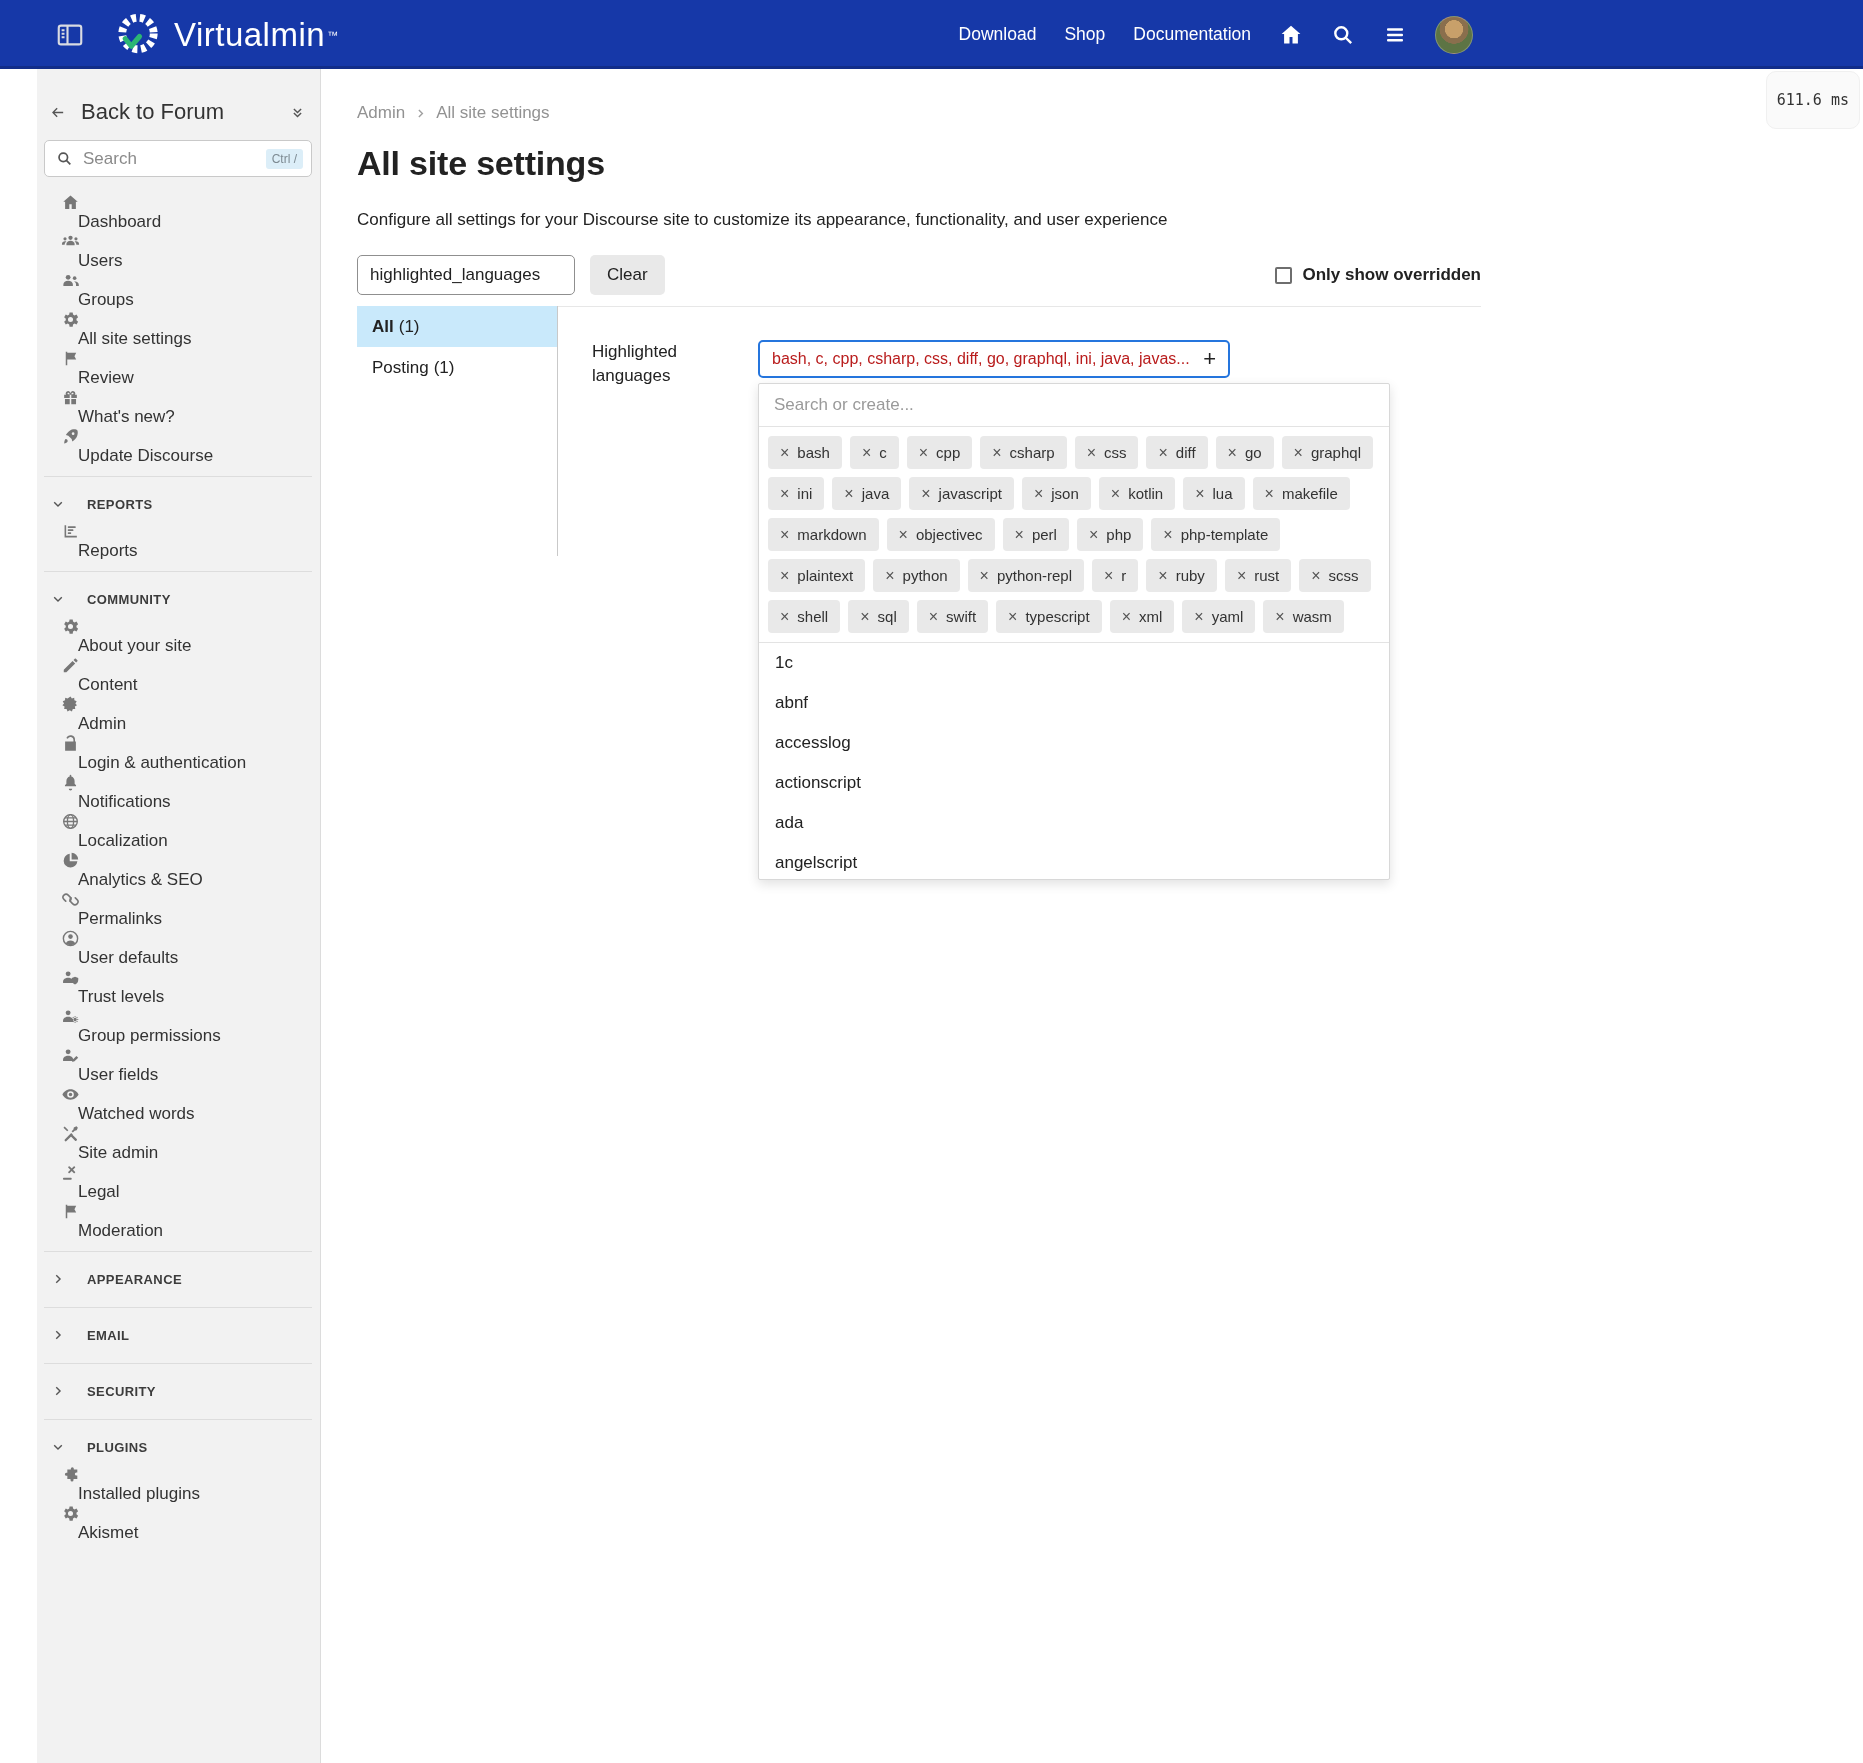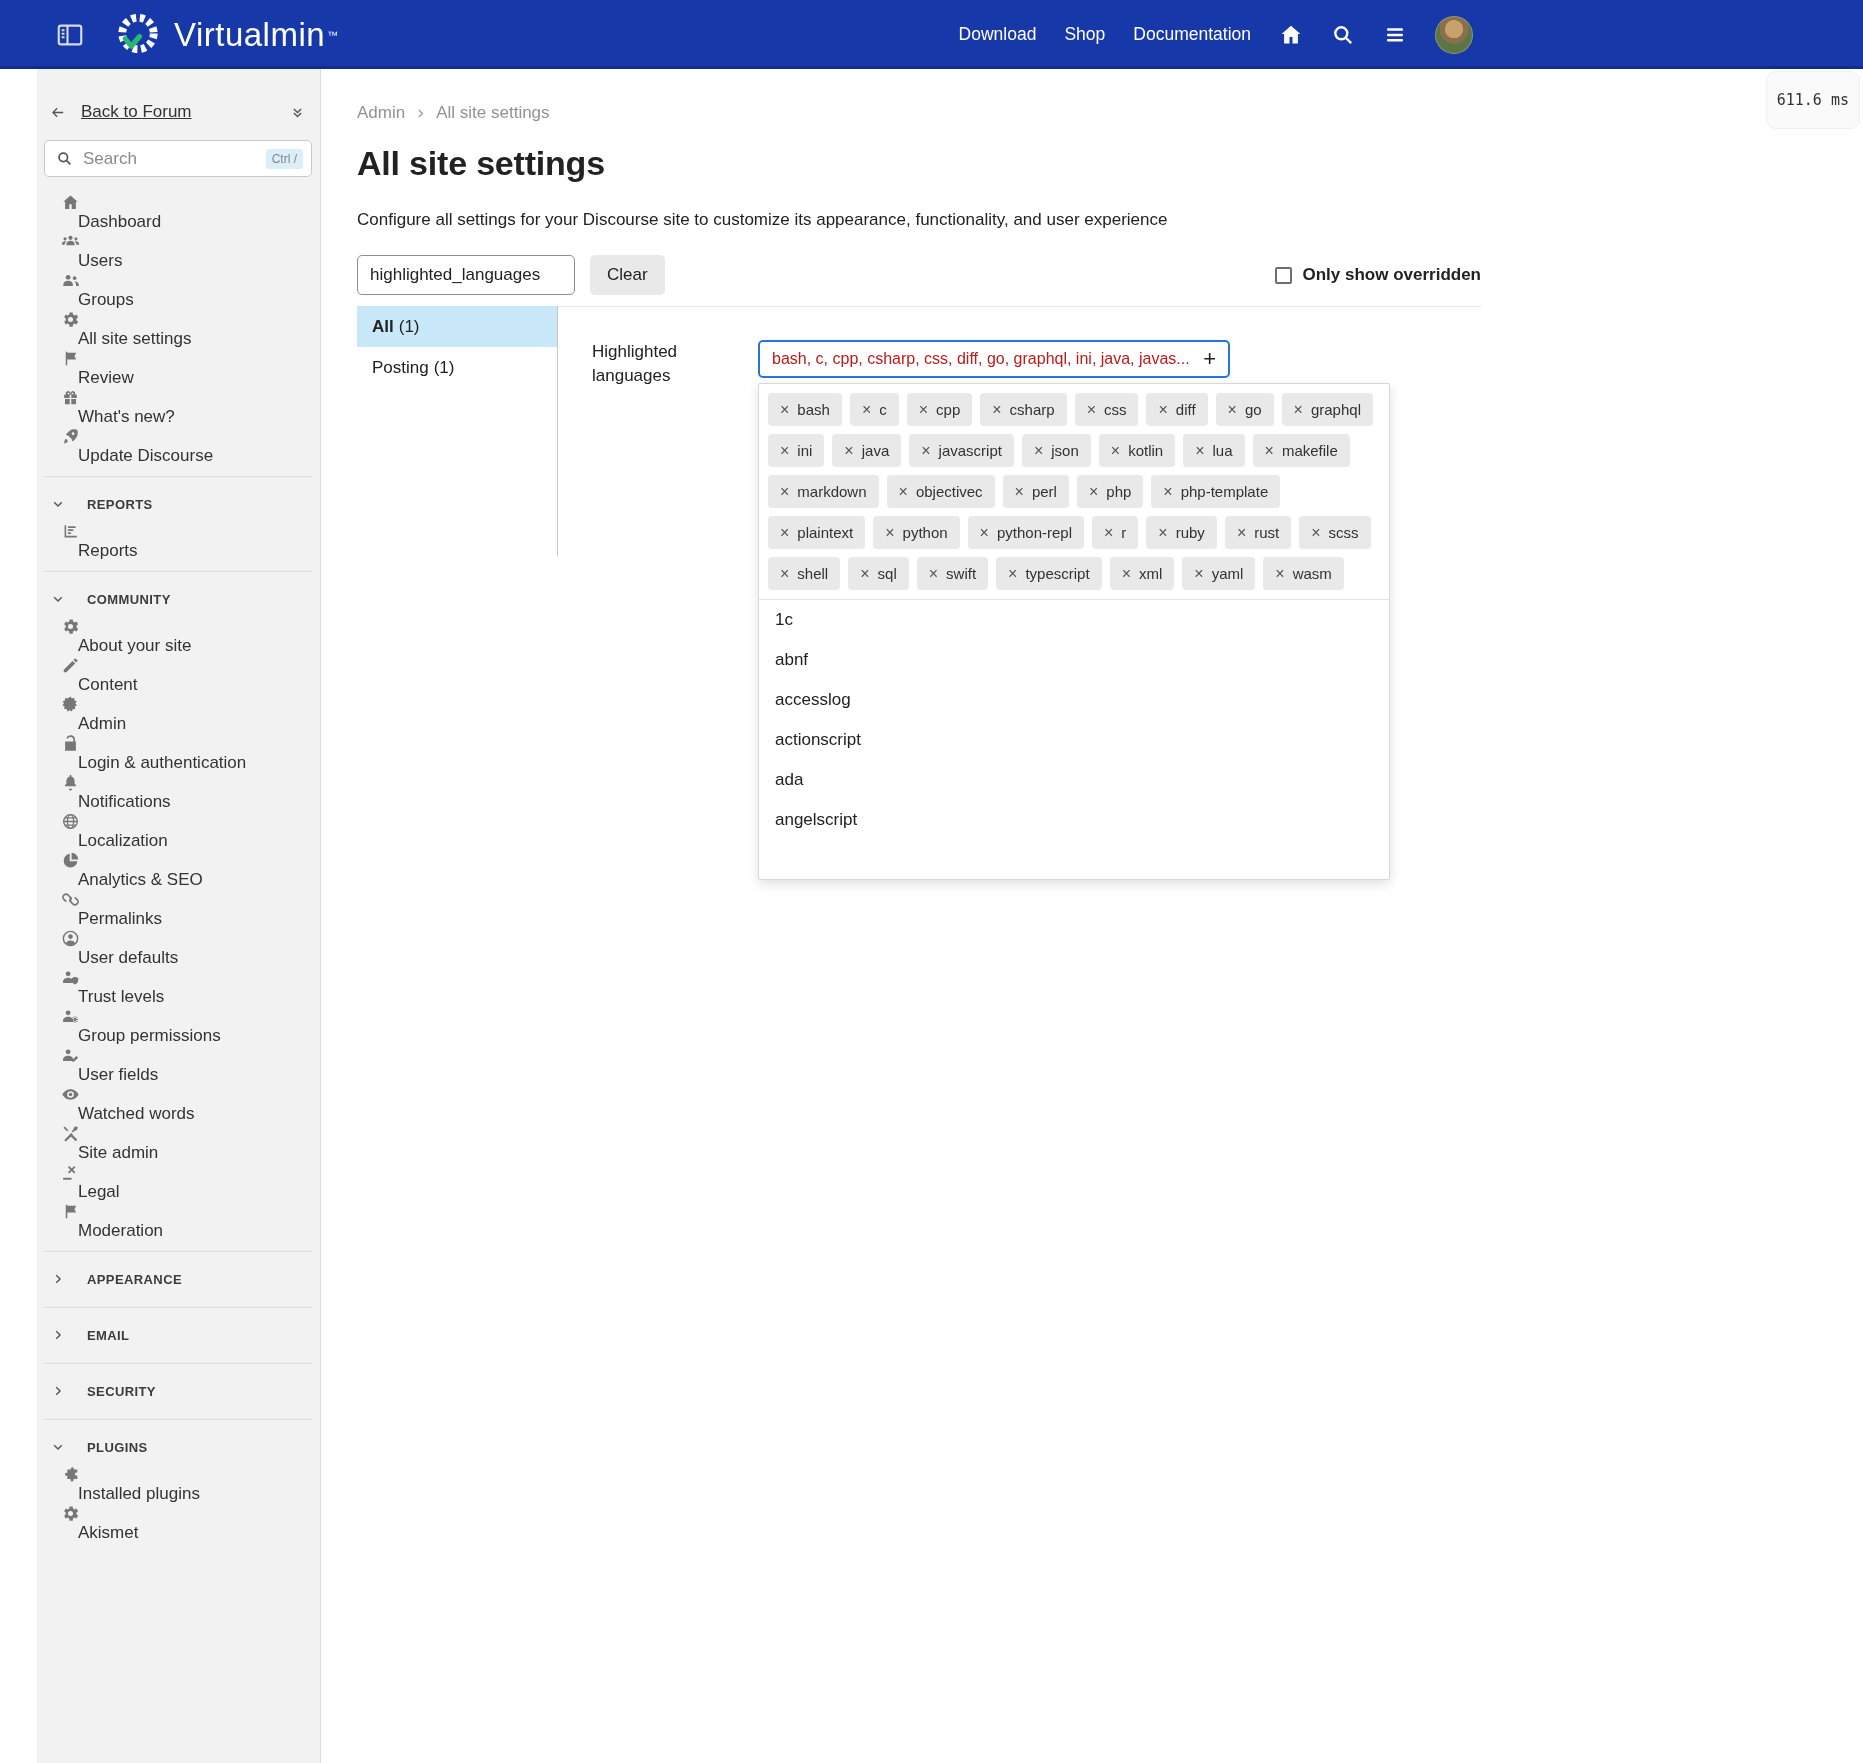--- a/index.html
+++ b/index.html
@@ -59,21 +59,21 @@
     background: var(--sidebar-bg);
     border-right: 1px solid #dcdcdc;
     padding: 28px 8px 20px 7px;
     overflow: hidden;
   }
   .main { flex: 1; padding: 34px 0 0 36px; position: relative; }
 
   
   .back-row { display: flex; align-items: center; padding: 0 6px 0 5px; height: 30px; cursor: pointer; }
   .back-arrow { width: 17px; height: 17px; color: #555; }
-  .back-label { font-size: 17px; color: #333; margin-left: 15px; text-decoration: underline; }
+  .back-label { font-size: 22px; color: #333; margin-left: 15px; }
   .collapse-btn { margin-left: auto; width: 17px; height: 17px; color: #555; cursor: pointer; }
   .sb-search {
     margin: 13px 0 14px 0; height: 37px; background: #fff;
     border: 1px solid #c9c9c9; border-radius: 5px;
     display: flex; align-items: center; padding: 0 8px 0 11px;
   }
   .sb-search .ic { width: 17px; height: 17px; color: #555; }
   .sb-search input {
     border: none; outline: none; background: transparent;
     font-size: 17px; color: #333; width: 100%; margin-left: 10px;
@@ -584,20 +584,23 @@
         </div>
 
       <div class="settings-panel">
         <div class="setting-label">Highlighted languages</div>
         <div class="setting-control">
           <div class="combo-header">
             <span class="combo-value">bash, c, cpp, csharp, css, diff, go, graphql, ini, java, javas...</span>
             <span class="combo-plus">+</span>
           </div>
           <div class="combo-dropdown">
+            <div class="dd-search">
+              <input type="text" placeholder="Search or create..." style="">
+            </div>
             <div class="dd-chips" id="dd-chips">
                 <span class="chip">
                   <span class="x">×</span>
                   <span>bash</span>
                 </span>
                 <span class="chip">
                   <span class="x">×</span>
                   <span>c</span>
                 </span>
                 <span class="chip">

